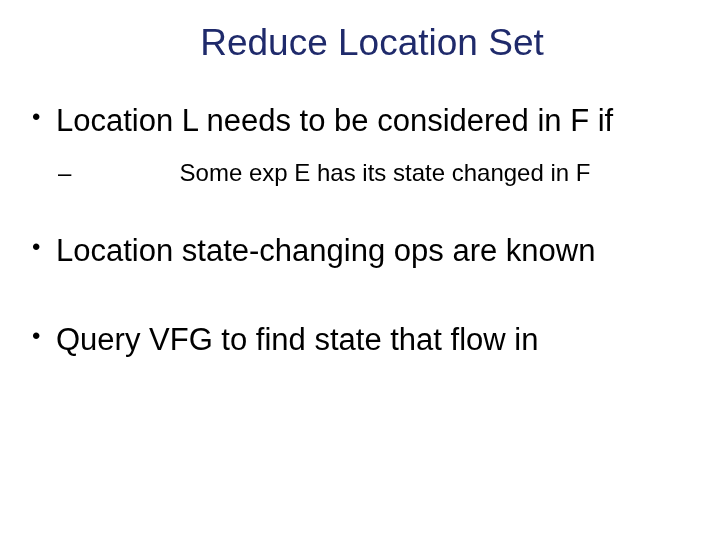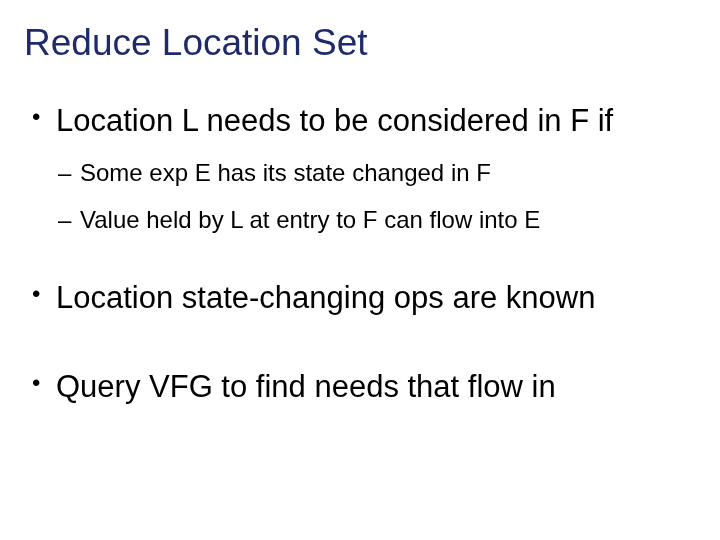--- a/index.html
+++ b/index.html
@@ -12,21 +12,21 @@
     color: #000000;
     overflow: hidden;
   }
   .slide {
     width: 720px;
     height: 540px;
     position: relative;
     box-sizing: border-box;
   }
   .title {
-    text-align: left;
+    text-align: center;
     font-size: 37px;
     color: #1f2a6b;
     padding-top: 22px;
     padding-bottom: 10px;
     font-weight: normal;
     margin-left: 24px;
   }
   .body {
     padding-left: 28px;
     padding-right: 30px;
@@ -45,44 +45,44 @@
     left: 4px;
     top: 0;
     font-size: 24px;
   }
   .lvl2 {
     font-size: 24px;
     line-height: 1.3;
     position: relative;
     padding-left: 52px;
     margin-top: 16px;
+    text-align: center;
   }
   .lvl2::before {
     content: "–";
     position: absolute;
     left: 30px;
     top: 0;
   }
   .gap {
     height: 44px;
   }
 </style>
 </head>
 <body>
 
 <div class="slide">
   <div class="title">Reduce Location Set</div>
   <div class="body">
 
     <div class="lvl1">Location L needs to be considered in F if</div>
     <div class="lvl2">Some exp E has its state changed in F</div>
-    <div class="lvl2">Value held by L at entry to F can flow into E</div>
 
     <div class="gap"></div>
 
     <div class="lvl1">Location state-changing ops are known</div>
 
     <div class="gap"></div>
 
-    <div class="lvl1">Query VFG to find needs that flow in</div>
+    <div class="lvl1">Query VFG to find state that flow in</div>
 
   </div>
 </div>
 
 </body></html>

